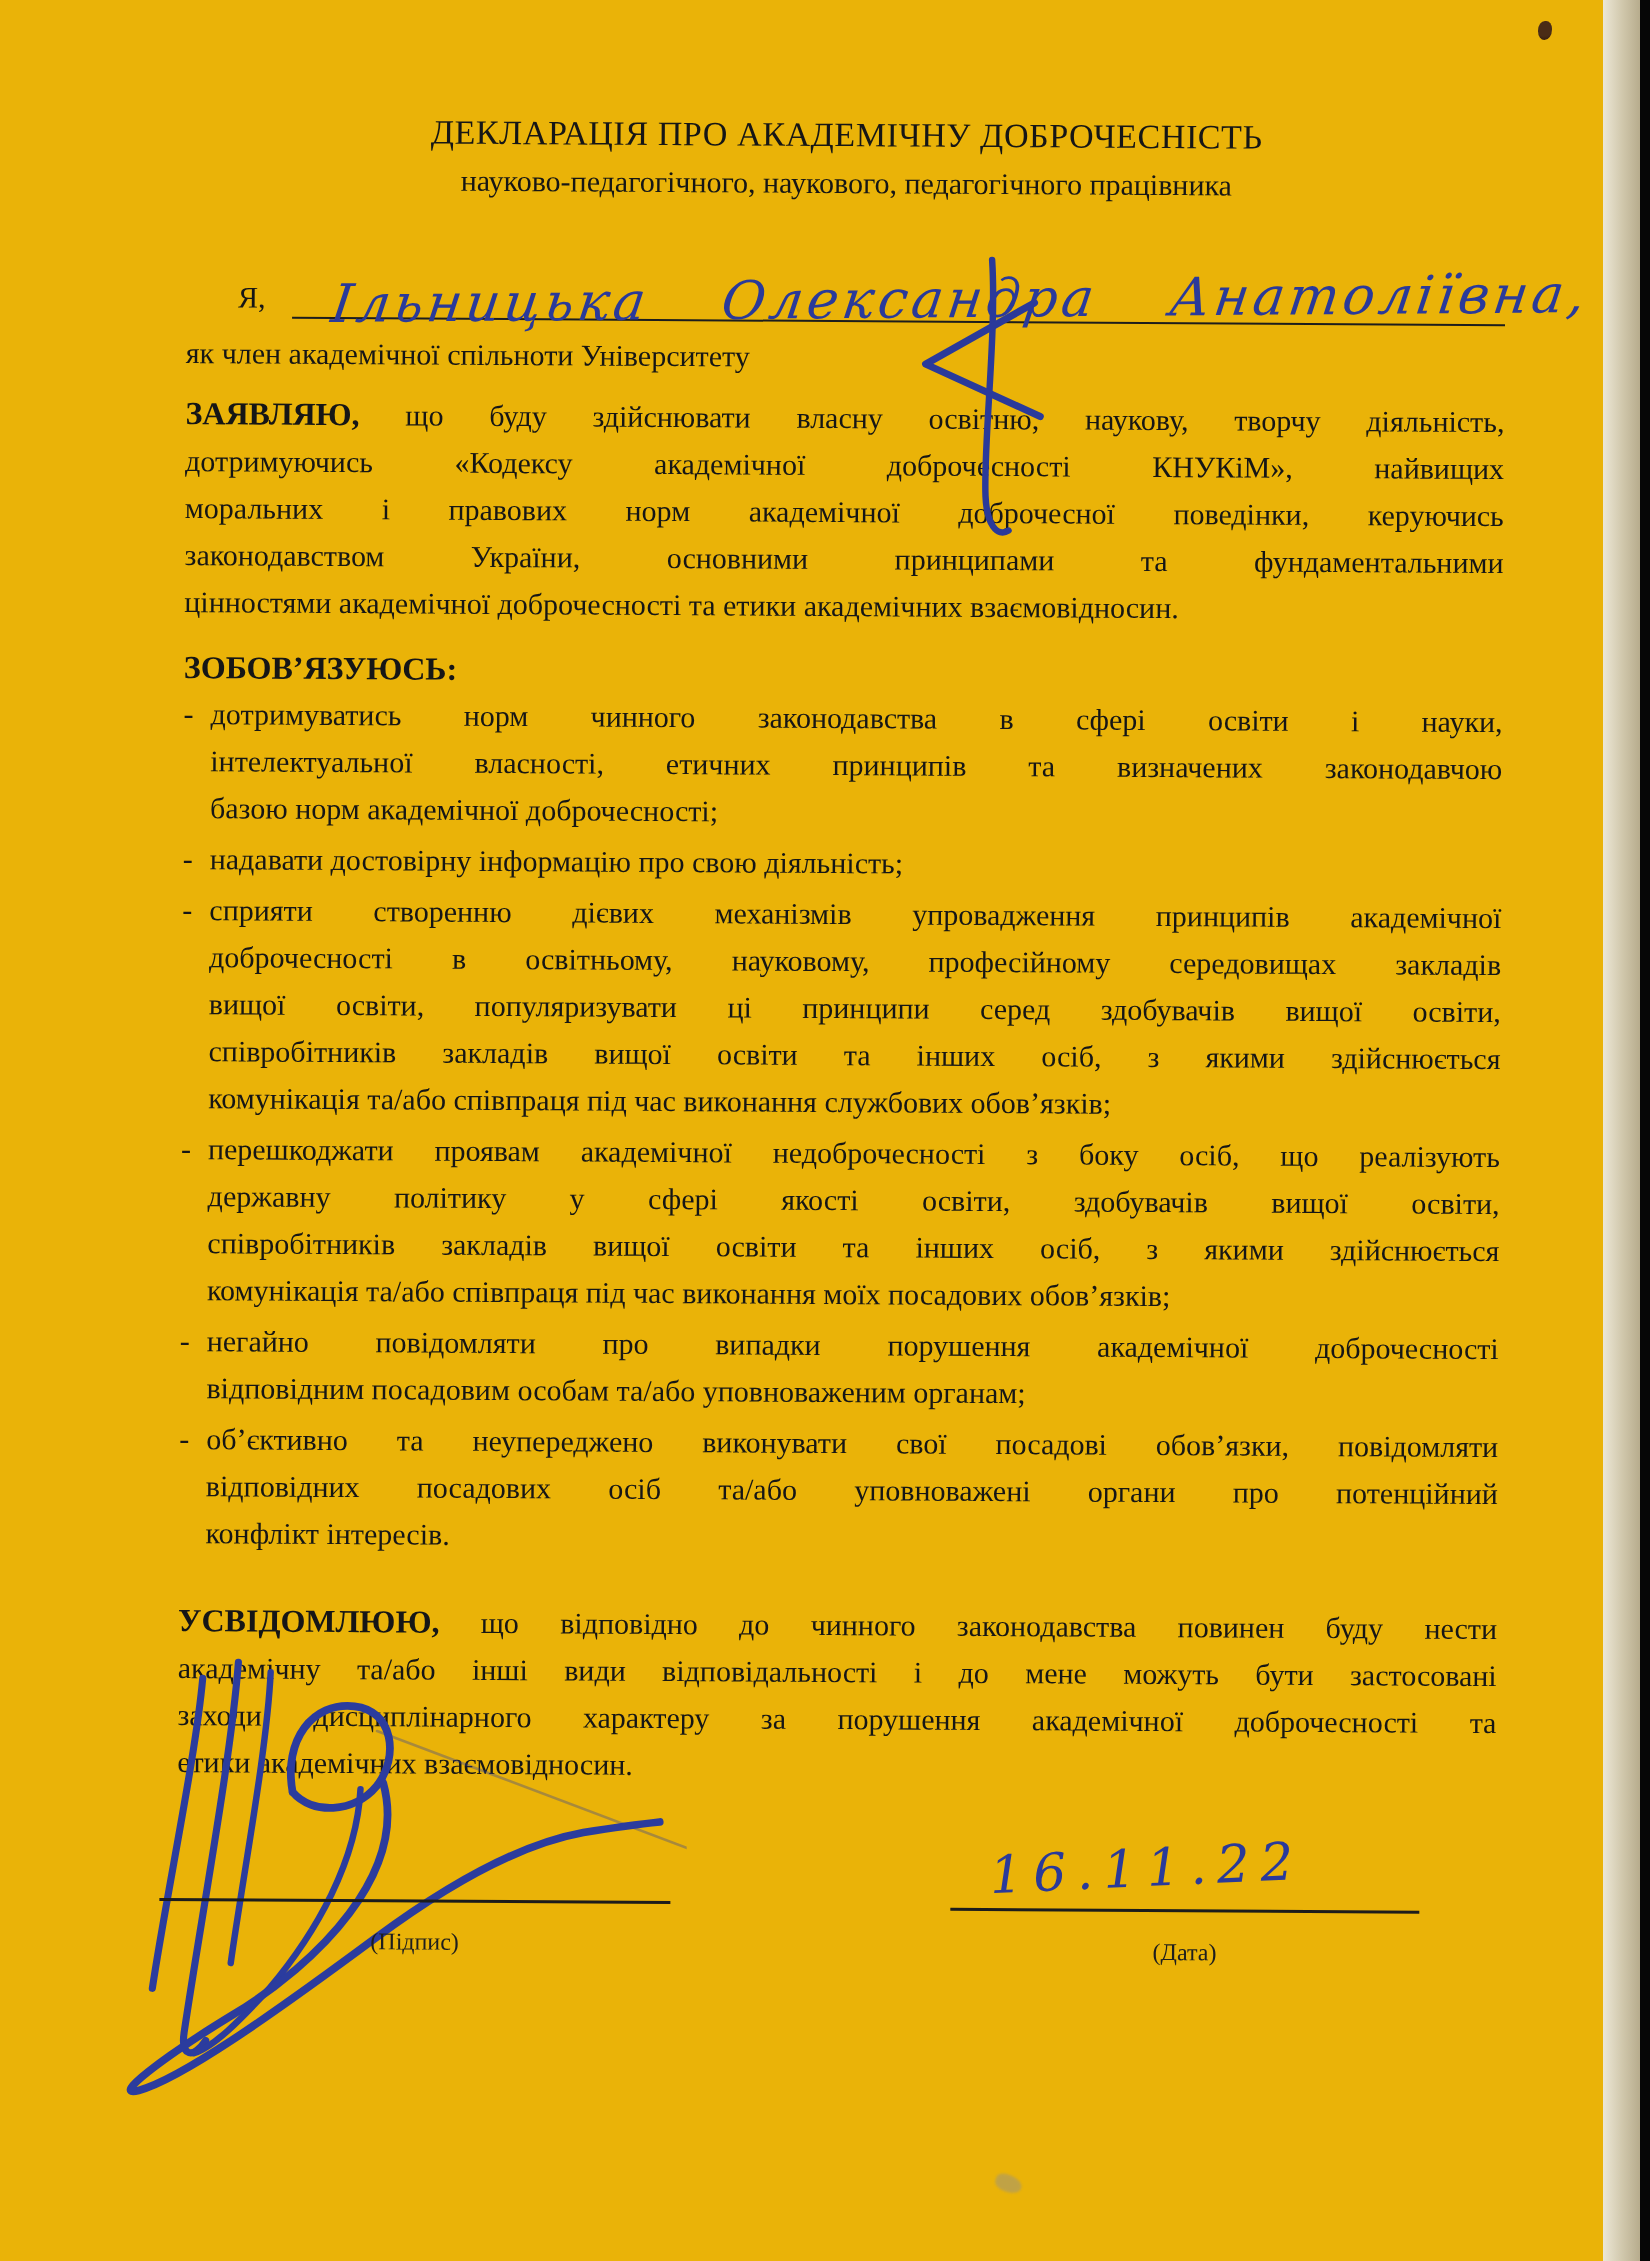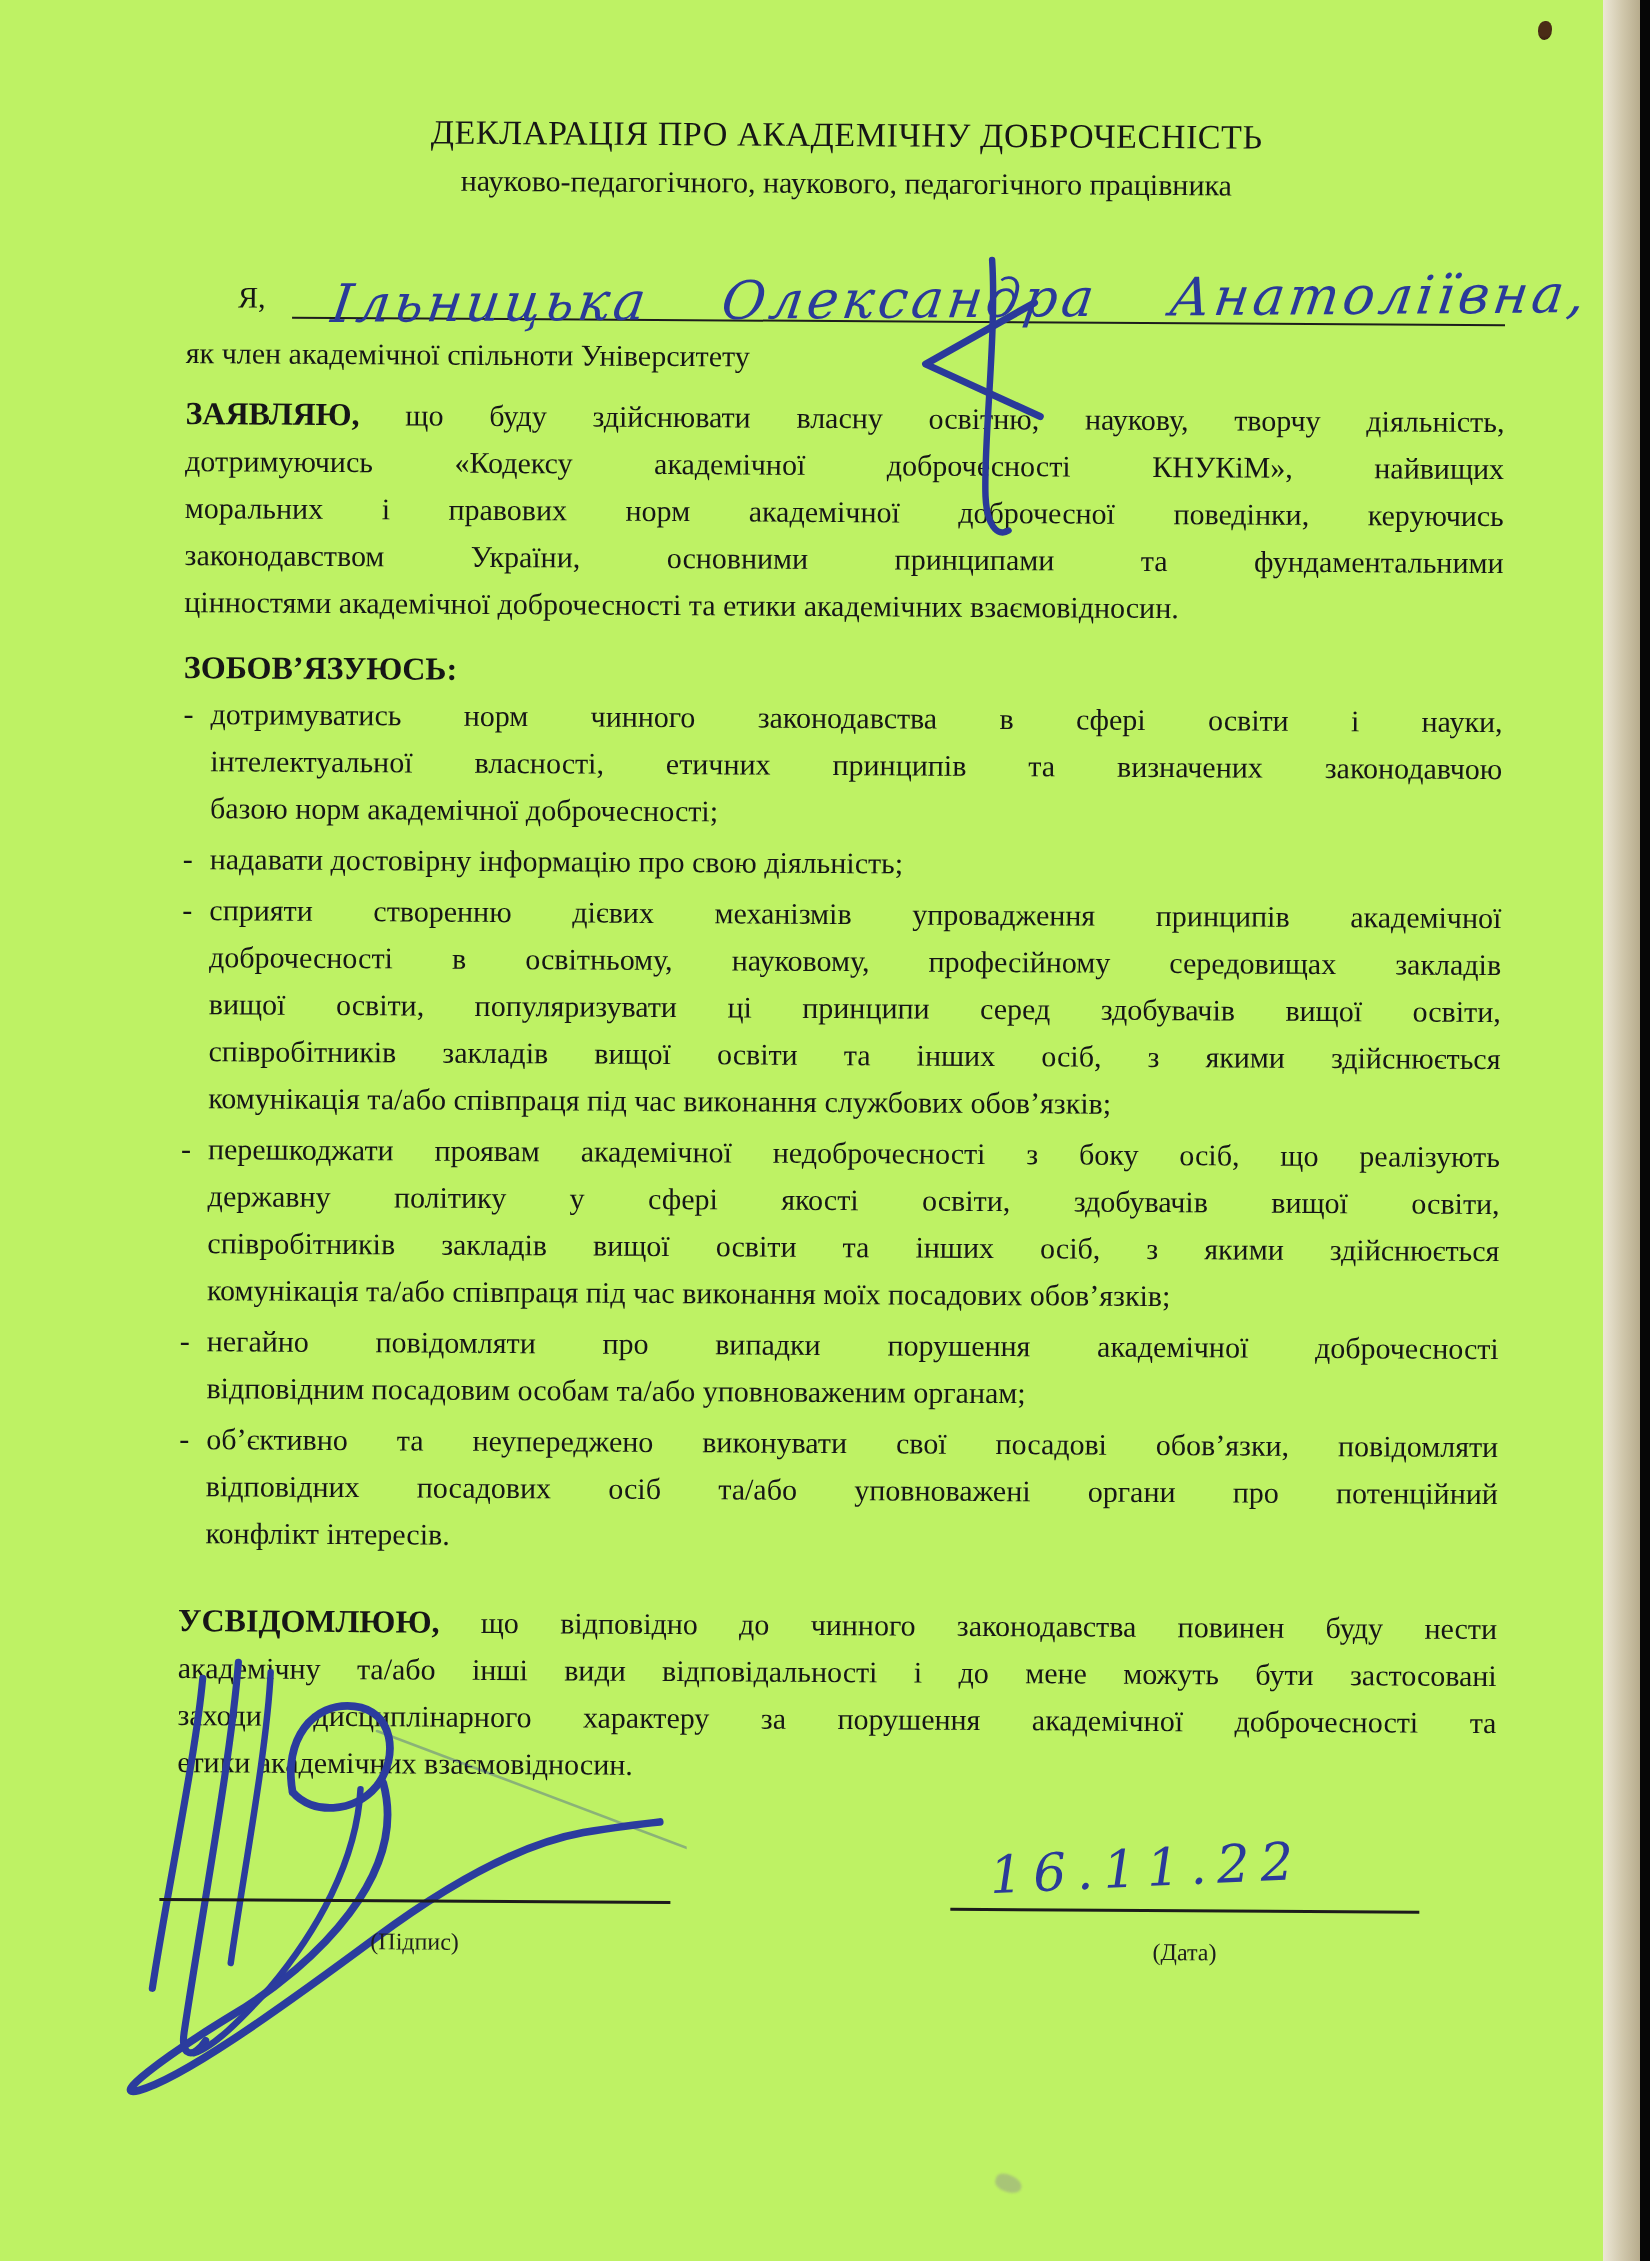--- a/index.html
+++ b/index.html
@@ -1,19 +1,19 @@
 <!DOCTYPE html>
 <html lang="uk" style="font-size:10.3px"><head>
 <meta charset="utf-8">
 <style>
   html,body{margin:0;padding:0;background:#888;}
   .page{
     position:relative;
     width:1651px;height:2261px;
-    background:#bef264;
+    background:#eab308;
     overflow:hidden;
     font-family:"Liberation Serif", serif;
     color:#161616;
   }
   .content{
     position:absolute;inset:0;
     padding:115px 144px 0 188px;
     box-sizing:border-box;
     transform:rotate(0.35deg);
     transform-origin:50% 0;

